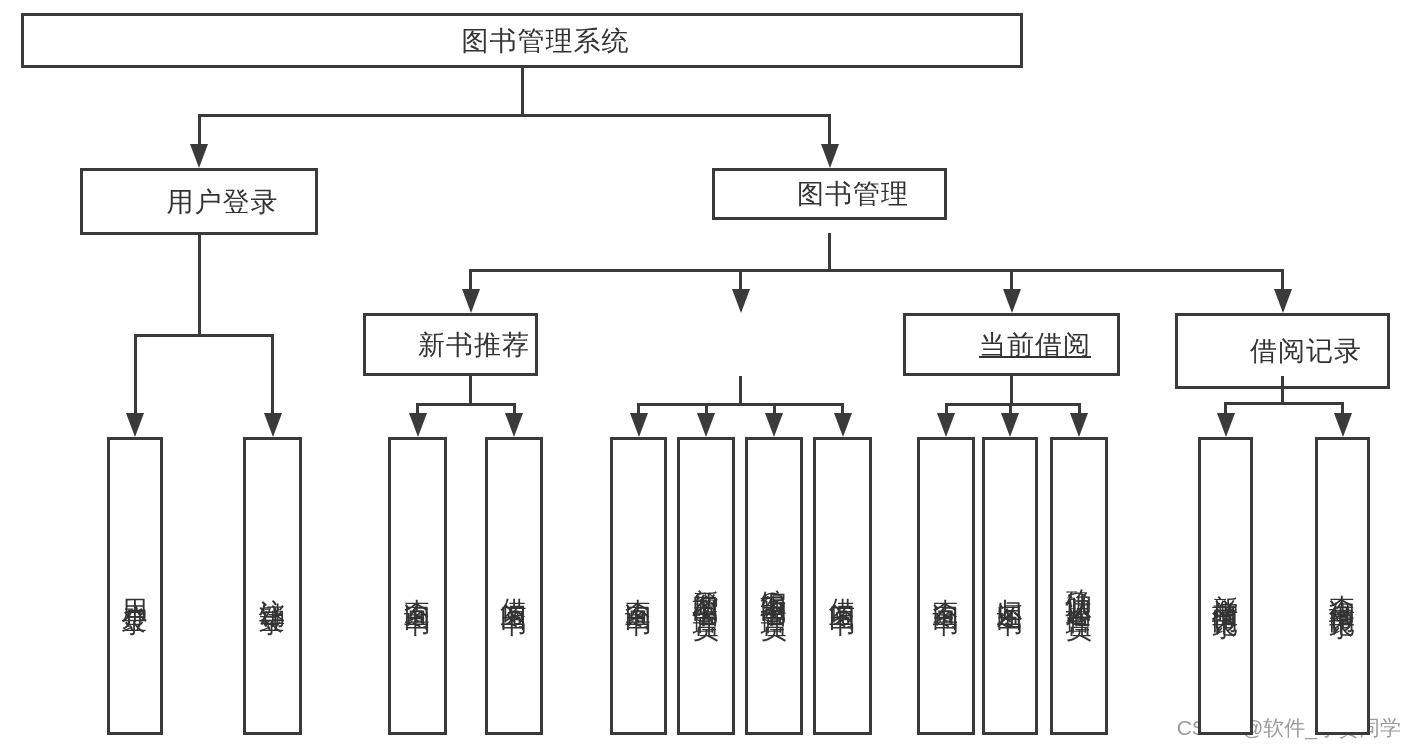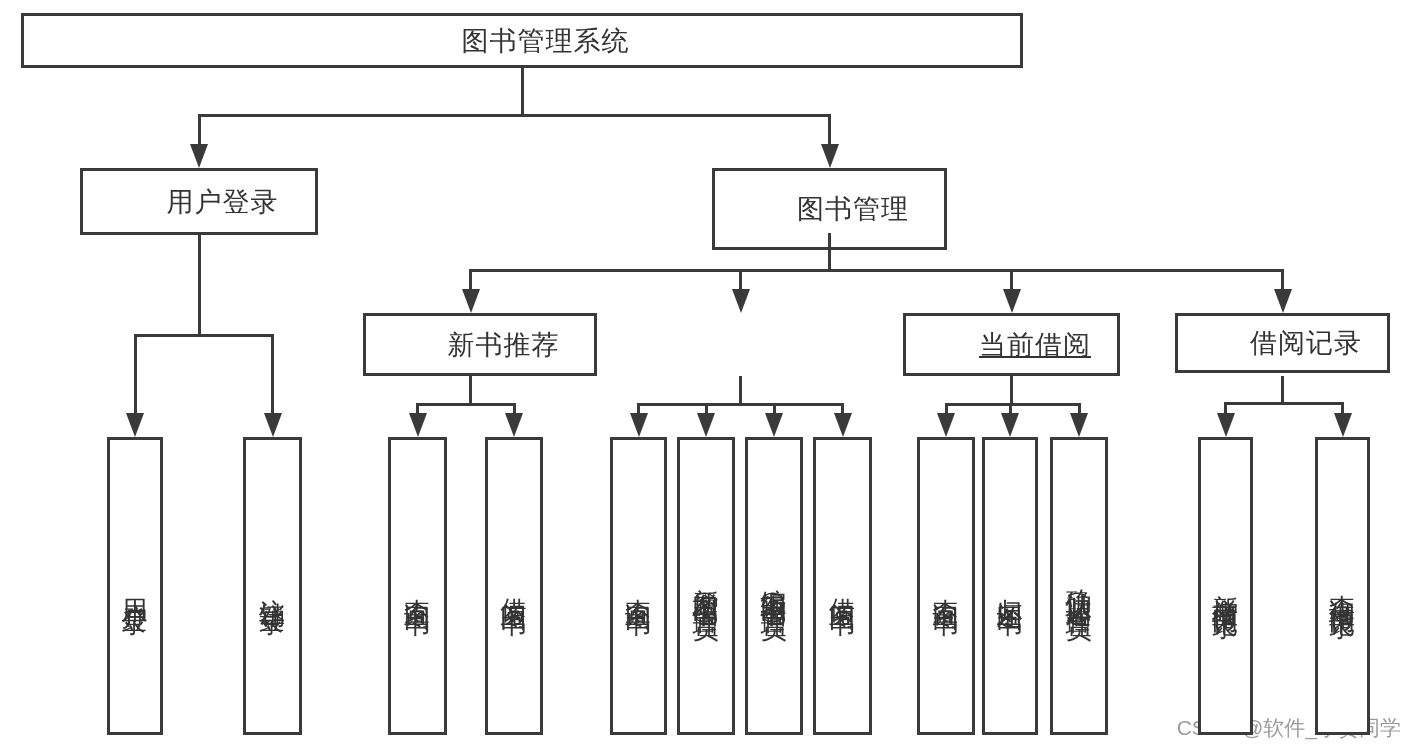--- a/index.html
+++ b/index.html
@@ -59,24 +59,24 @@
     top: 714px;
   }
 </style>
 </head>
 <body>
 
 <div class="stage">
   <div class="watermark">CSDN @软件_小贺同学</div>
 <div class="node h" style="left: 21px; top: 13px; width: 1002px; height: 55px;">图书管理系统</div>
     <div class="node h" style="left: 80px; top: 168px; width: 238px; height: 67px;">用户登录</div>
-    <div class="node h" style="left: 712px; top: 168px; width: 235px; height: 82px;">图书管理</div>
-    <div class="node h" style="left: 363px; top: 313px; width: 234px; height: 63px;">新书推荐</div>
+    <div class="node h" style="left: 712px; top: 168px; width: 235px; height: 52px;">图书管理</div>
+    <div class="node h" style="left: 363px; top: 313px; width: 175px; height: 63px;">新书推荐</div>
     <div class="node h" style="left: 903px; top: 313px; width: 217px; height: 63px; text-decoration: underline;">当前借阅</div>
-    <div class="node h" style="left: 1175px; top: 313px; width: 215px; height: 60px;">借阅记录</div>
+    <div class="node h" style="left: 1175px; top: 313px; width: 215px; height: 76px;">借阅记录</div>
     <div class="node v" style="left: 107px; top: 437px; width: 56px; height: 298px;">用户登录</div>
     <div class="node v" style="left: 243px; top: 437px; width: 59px; height: 298px;">注销登录</div>
     <div class="node v" style="left: 388px; top: 437px; width: 59px; height: 298px;">查询图书</div>
     <div class="node v" style="left: 485px; top: 437px; width: 58px; height: 298px;">借阅图书</div>
     <div class="node v" style="left: 610px; top: 437px; width: 57px; height: 298px;">查询图书</div>
     <div class="node v" style="left: 677px; top: 437px; width: 58px; height: 298px;">新增图书（管理员）</div>
     <div class="node v" style="left: 745px; top: 437px; width: 58px; height: 298px;">编辑图书（管理员）</div>
     <div class="node v" style="left: 813px; top: 437px; width: 59px; height: 298px;">借阅图书</div>
     <div class="node v" style="left: 917px; top: 437px; width: 58px; height: 298px;">查询图书</div>
     <div class="node v" style="left: 982px; top: 437px; width: 56px; height: 298px;">归还图书</div>

